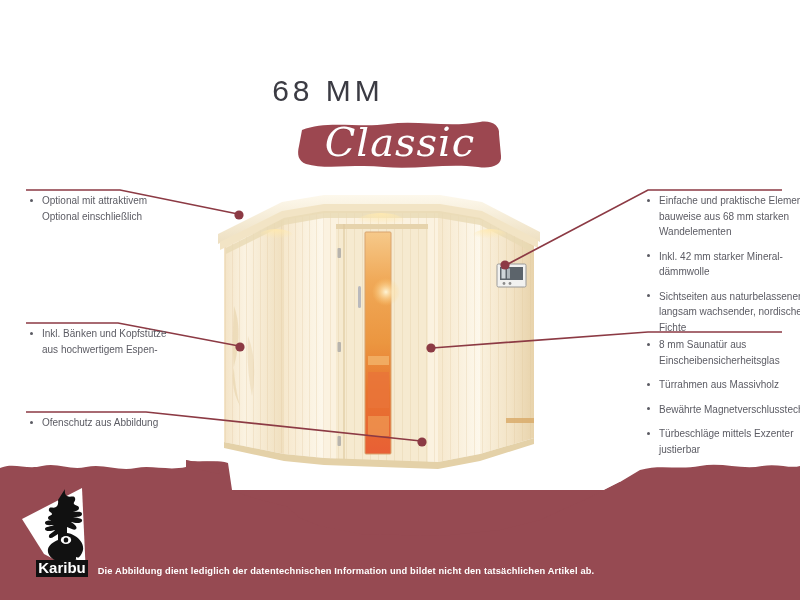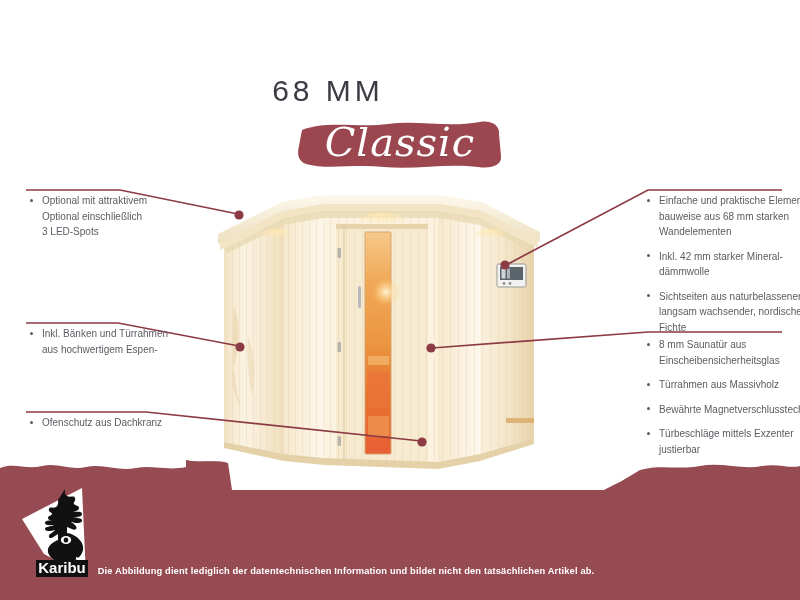--- a/index.html
+++ b/index.html
@@ -255,40 +255,39 @@
       <circle cx="431" cy="348" r="4.6"></circle>
     </g>
   </svg>
 
   <div class="ann" id="ann-left-1">
     <ul>
       <li>
         <span class="bullet"></span>
         <span class="ln">Optional mit attraktivem</span>
         <span class="ln">Optional einschließlich</span>
-        <span class="ln">3 LED-Spots</span>
       </li>
     </ul>
   </div>
 
   <div class="ann" id="ann-left-2">
     <ul>
       <li>
         <span class="bullet"></span>
-        <span class="ln">Inkl. Bänken und Türrahmen</span>
+        <span class="ln">Inkl. Bänken und Kopfstütze</span>
         <span class="ln">aus hochwertigem Espen-</span>
       </li>
     </ul>
   </div>
 
   <div class="ann" id="ann-left-3">
     <ul>
       <li>
         <span class="bullet"></span>
-        <span class="ln">Ofenschutz aus Dachkranz</span>
+        <span class="ln">Ofenschutz aus Abbildung</span>
       </li>
     </ul>
   </div>
 
   <div class="ann" id="ann-right-1">
     <ul>
       <li>
         <span class="bullet"></span>
         <span class="ln">Einfache und praktische Element-</span>
         <span class="ln">bauweise aus 68 mm starken</span>

